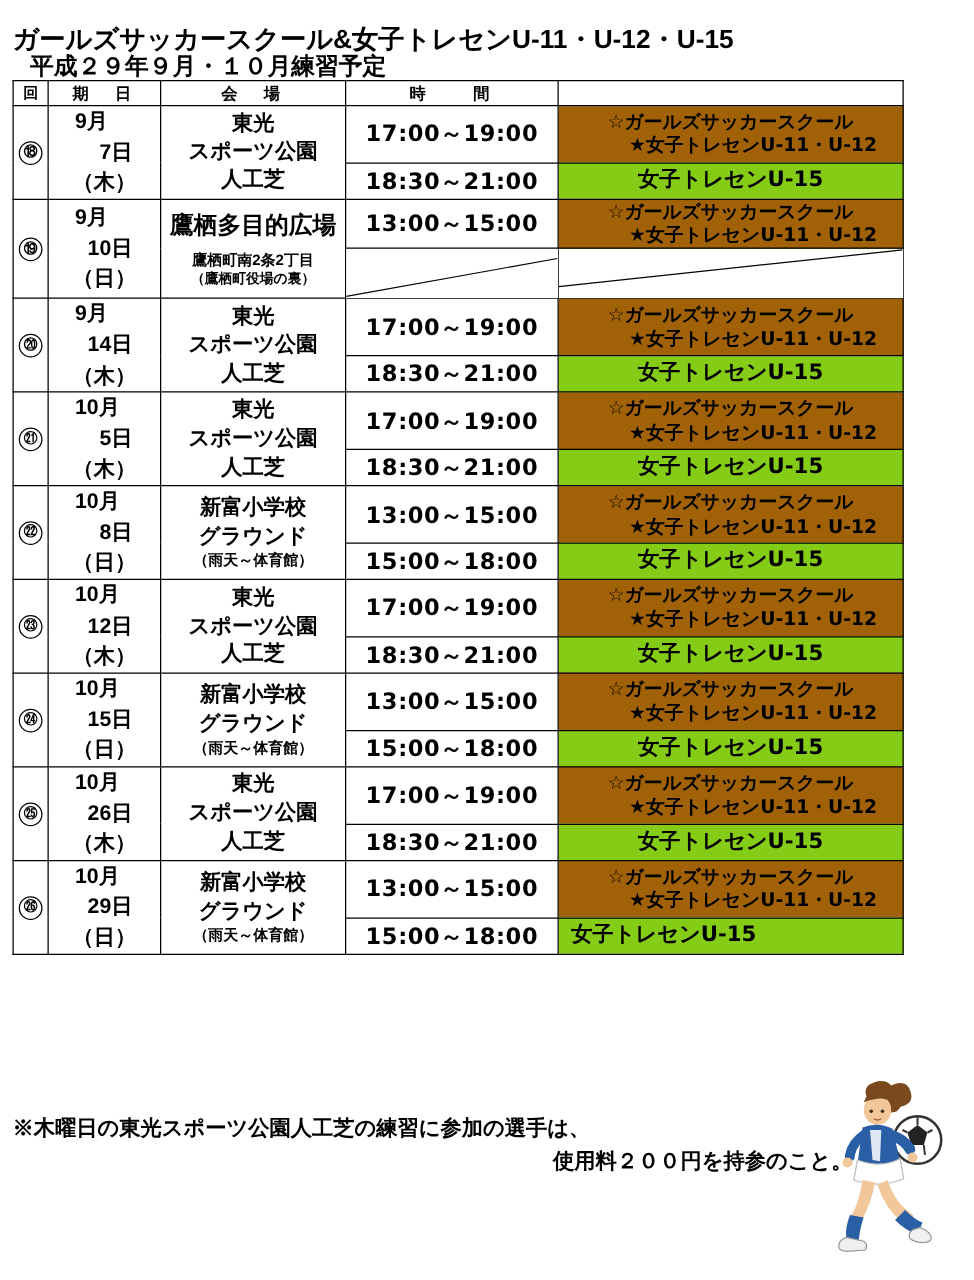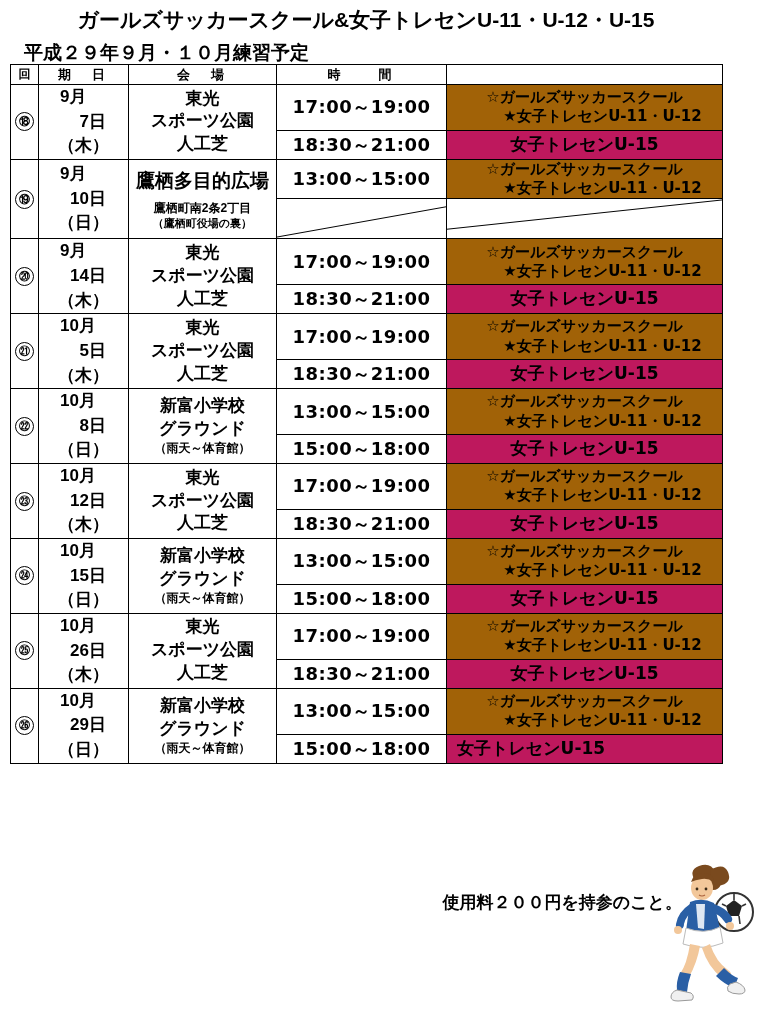--- a/index.html
+++ b/index.html
@@ -13,23 +13,23 @@
     position: relative;
     overflow: hidden;
   }
   .page {
     position: relative;
     width: 779px; height: 1024px;
   }
   
   .title-row {
     position: absolute;
-    left: 10px; top: 6px;
+    left: 10px; top: 17px;
     width: 712px;
-    text-align: center;
+    text-align: left;
   }
   .doc-title {
     font-size: 21px;
     font-weight: bold;
     letter-spacing: 0px;
     white-space: nowrap;
   }
   .subtitle-row {
     position: absolute;
     left: 24px; top: 40px;
@@ -105,21 +105,21 @@
   .prog-cell {
     font-size: 15px;
     font-family: "DejaVu Sans", sans-serif;
     font-weight: bold;
     text-align: left;
     padding-left: 8px;
     line-height: 1.28;
     background: #a16207;
   }
   .prog-cell.plain {
-    background: #be185d;
+    background: #84cc16;
     text-align: center;
     padding-left: 0;
     font-size: 17px;
   }
   .prog-cell .l1 { display:block; }
   .prog-cell .l2 { display:block;padding-left:36px; }
 
   .empty-diag {
     position: relative;
     background: #fff;
@@ -406,20 +406,21 @@
       </tr>
       <tr>
         <td class="time-cell">15:00～18:00</td>
         <td class="prog-cell plain" style="text-align:left;padding-left:10px">女子トレセンU-15</td>
       </tr>
 
     </tbody>
   </table>
 
   <div class="note">
+    <span class="l1">※木曜日の東光スポーツ公園人工芝の練習に参加の選手は、</span>
     <span class="l2">使用料２００円を持参のこと。</span>
   </div>
 
   <div class="player">
     <svg viewBox="0 0 120 164" width="120" height="164">
 
       <circle cx="84" cy="52" r="19" fill="#ffffff" stroke="#333" stroke-width="2"></circle>
       <polygon points="84,40 92,46 89,56 79,56 76,46" fill="#222"></polygon>
       <path d="M84 33 L84 40 M96 44 L92 46 M90 64 L89 56 M78 64 L79 56 M72 44 L76 46" stroke="#333" stroke-width="1.6" fill="none"></path>
 

